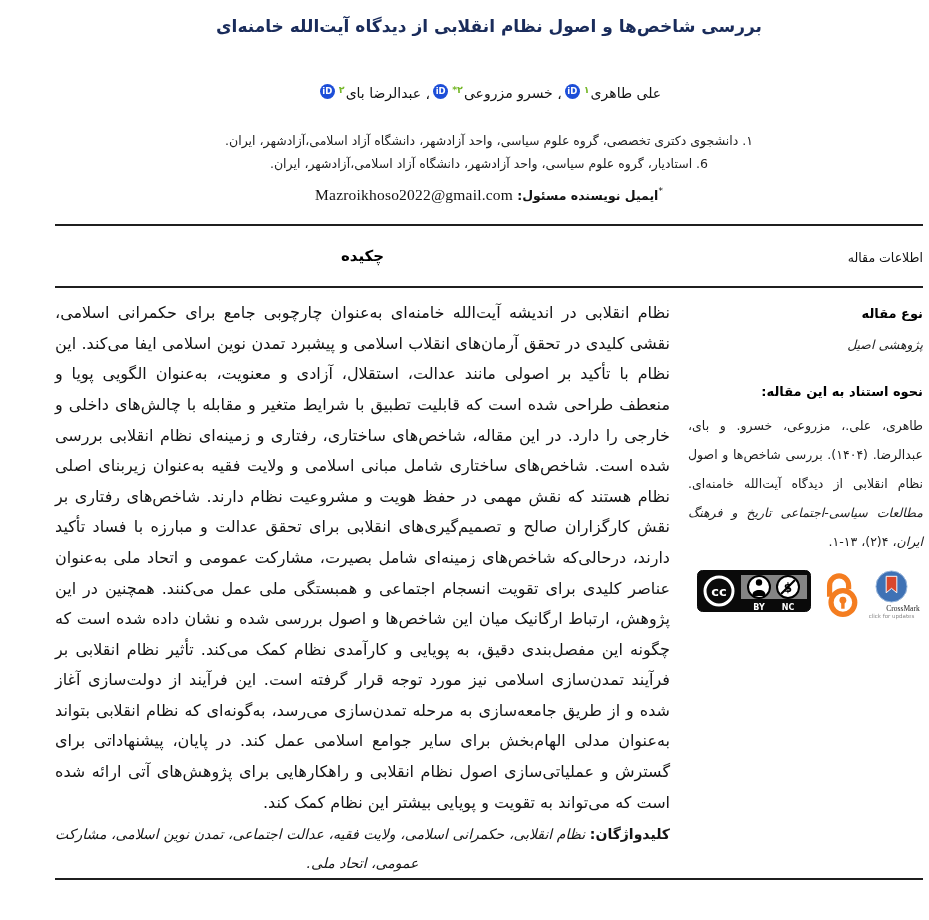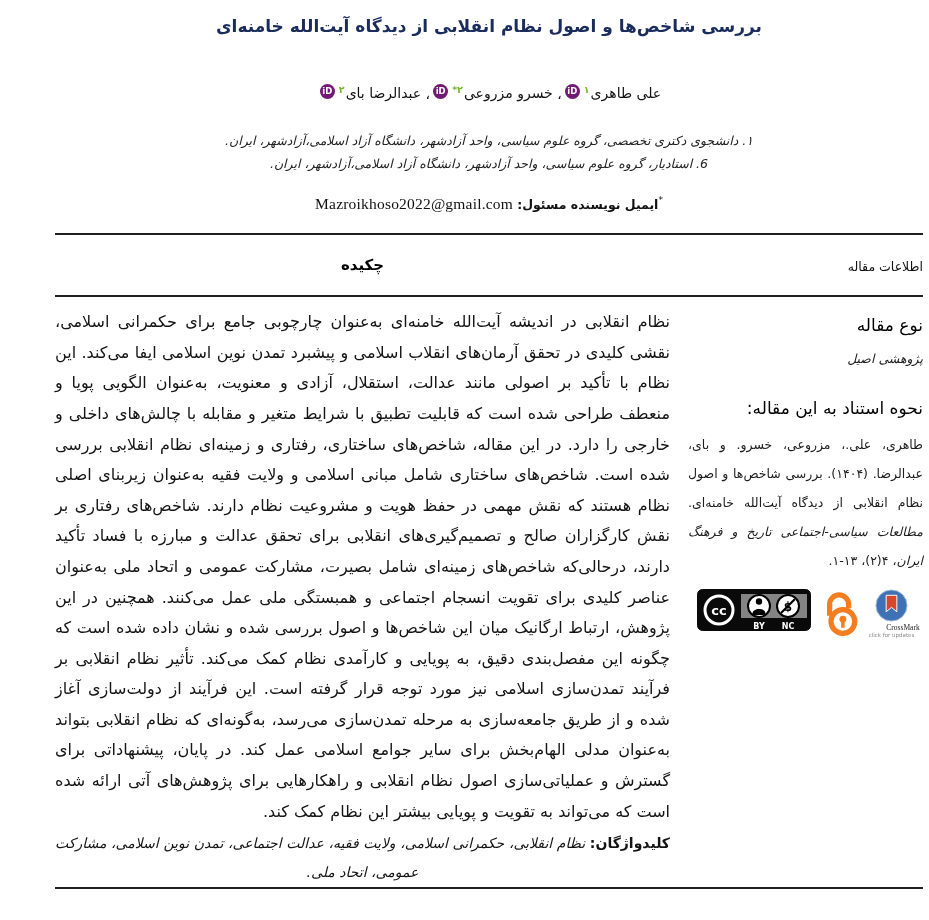--- a/index.html
+++ b/index.html
@@ -12,40 +12,40 @@
   .inner{width:868px;margin-right:auto;margin-left:0;}
   
   h1.title{
     margin:14px 0 0;text-align:center;font-size:17px;font-weight:bold;
     color:#1a2c5b;line-height:1.5;
   }
   .authors{margin-top:44px;text-align:center;font-size:14px;color:#111;}
   .authors .gsup{color:#76b82a;font-size:9.5px;font-weight:bold;margin:0 1px;}
   .orcid{
     display:inline-block;width:15px;height:15px;border-radius:50%;
-    background:#701a75;color:#fff;font-size:8.5px;font-weight:bold;
+    background:#1d4ed8;color:#fff;font-size:8.5px;font-weight:bold;
     line-height:15px;text-align:center;vertical-align:4px;margin:0 3px;
   }
-  .affils{margin-top:28px;text-align:center;font-size:12.5px;line-height:23px;color:#222;font-style:italic;}
-  .corr{margin-top:20px;text-align:center;font-size:13px;color:#111;}
+  .affils{margin-top:28px;text-align:center;font-size:12.5px;line-height:23px;color:#222;}
+  .corr{margin-top:11px;text-align:center;font-size:13px;color:#111;}
   .corr b{font-size:12.5px;}
   .corr .star{font-size:9px;vertical-align:6px;}
   .email{font-family:"Liberation Serif","DejaVu Serif",serif;font-size:15.5px;letter-spacing:.2px;}
   
   .rule{border-top:2px solid #1f1f1f;height:0;}
   .rule.r1{margin-top:20px;}
   
   .row{display:flex;gap:18px;}
   .col-info{width:235px;flex:none;box-sizing:border-box;}
   .col-abs{flex:1;min-width:0;}
   .header-row{height:60px;align-items:center;}
   .info-h{font-size:12.5px;color:#111;}
   .abs-h{display:block;text-align:center;font-weight:bold;font-size:15px;color:#000;}
   
-  .h{font-weight:normal;font-size:17px;color:#000;}
+  .h{font-weight:bold;font-size:13px;color:#000;}
   .type-h{margin-top:18px;}
   .type-v{margin-top:16px;font-style:italic;font-size:12.5px;}
   .cite-h{margin-top:32px;}
   .cite{margin:12px 0 9px;font-size:12.5px;line-height:29px;text-align:justify;color:#1c1c1c;}
   .cite i{font-style:italic;}
   .badges{margin-top:14px;display:flex;align-items:flex-start;gap:9px;justify-content:center;}
   .cm{display:flex;flex-direction:column;align-items:center;width:46px;}
   .cm-name{font-family:"Liberation Serif","DejaVu Serif",serif;font-size:7.5px;color:#222;margin-top:1px;padding-left:23px;}
   .cm-tag{font-size:5.5px;color:#888;}
   .copy{margin:8px 0 0;font-size:12.5px;line-height:29px;text-align:justify;color:#1c1c1c;}

